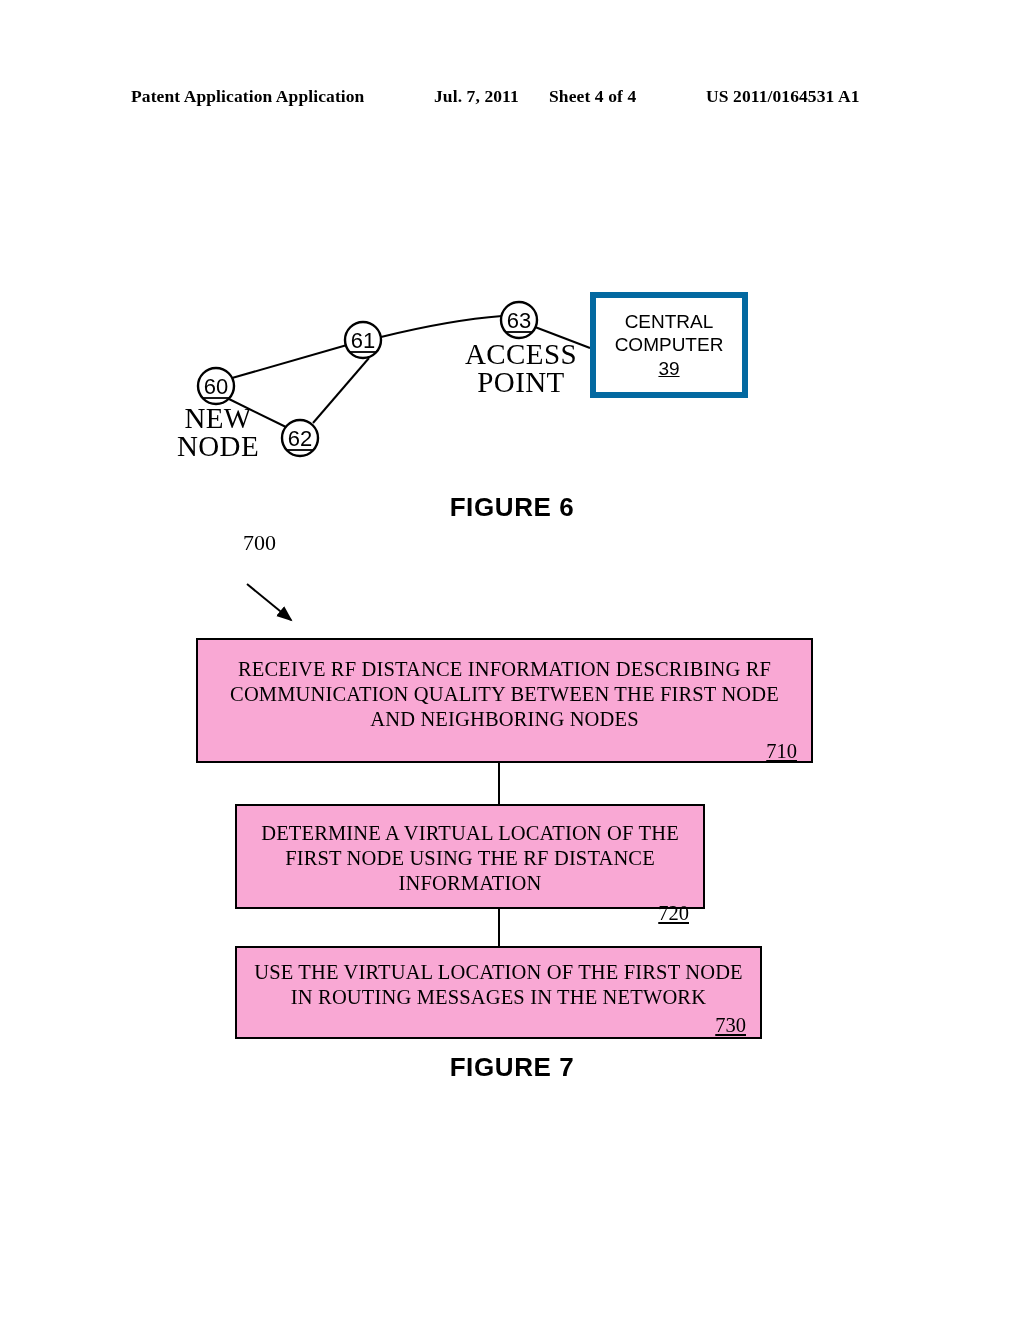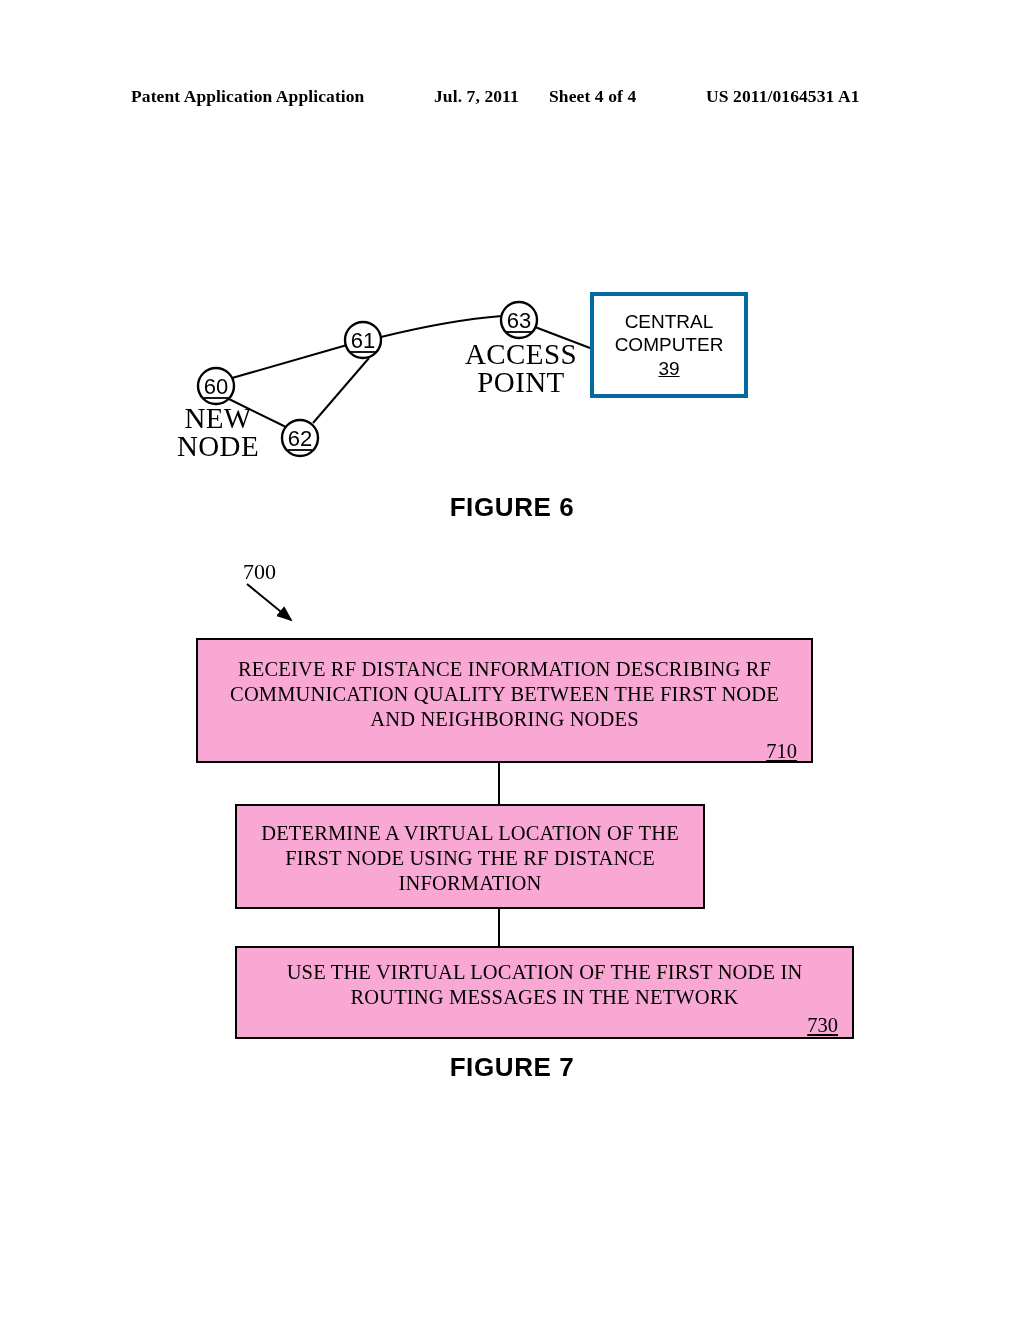--- a/index.html
+++ b/index.html
@@ -68,21 +68,21 @@
     top: 0;
     width: 1024px;
     height: 1320px;
     pointer-events: none;
   }
   #figure7 > * { pointer-events: auto; }
 
   .flow-ref-700 {
     position: absolute;
     left: 243px;
-    top: 559px;
+    top: 530px;
     font-family: "Liberation Serif", "DejaVu Serif", serif;
     font-size: 22px;
   }
   #flow-arrow-svg {
     position: absolute;
     left: 245px;
     top: 580px;
   }
 
   .flow-box {
@@ -111,21 +111,21 @@
   }
 
   #flow-box-710 { left: 196px; top: 638px;  width: 617px; height: 125px; }
   #flow-box-710 .flow-text { padding-top: 17px; }
   #flow-box-710 .flow-num  { padding-top: 8px; }
 
   #flow-box-720 { left: 235px; top: 804px;  width: 470px; height: 105px; }
   #flow-box-720 .flow-text { padding-top: 15px; }
   #flow-box-720 .flow-num  { padding-top: 6px; }
 
-  #flow-box-730 { left: 235px; top: 946px;  width: 619px; height: 93px; }
+  #flow-box-730 { left: 235px; top: 946px;  width: 527px; height: 93px; }
   #flow-box-730 .flow-text { padding-top: 12px; }
   #flow-box-730 .flow-num  { padding-top: 4px; }
 
   .flow-connector {
     position: absolute;
     left: 498px;
     width: 2px;
     background: #000000;
   }
   #flow-connector-1 { top: 763px; height: 41px; }
@@ -144,21 +144,21 @@
   #label-new-node    { left: 170px; top: 404px; width: 96px; }
   #label-access-pt   { left: 458px; top: 340px; width: 126px; }
 
   #central-computer-box {
     position: absolute;
     left: 590px;
     top: 292px;
     width: 158px;
     height: 106px;
     box-sizing: border-box;
-    border: 4px solid #0369a1;
+    border: 6px solid #0369a1;
     background: #ffffff;
     display: flex;
     flex-direction: column;
     align-items: center;
     justify-content: center;
   }
   #central-computer-box .cc-text {
     font-family: "Liberation Sans", "DejaVu Sans", sans-serif;
     font-size: 19px;
     line-height: 23px;
@@ -246,20 +246,21 @@
 
   <div class="flow-box" id="flow-box-710">
     <span class="flow-text">RECEIVE RF DISTANCE INFORMATION DESCRIBING RF COMMUNICATION QUALITY BETWEEN THE FIRST NODE AND NEIGHBORING NODES</span>
     <span class="flow-num">710</span>
   </div>
 
   <div class="flow-connector" id="flow-connector-1"></div>
 
   <div class="flow-box" id="flow-box-720">
     <span class="flow-text">DETERMINE A VIRTUAL LOCATION OF THE FIRST NODE USING THE RF DISTANCE INFORMATION</span>
+    <span class="flow-num">720</span>
   </div>
 
   <div class="flow-connector" id="flow-connector-2"></div>
 
   <div class="flow-box" id="flow-box-730">
     <span class="flow-text">USE THE VIRTUAL LOCATION OF THE FIRST NODE IN ROUTING MESSAGES IN THE NETWORK</span>
     <span class="flow-num">730</span>
   </div>
 
   <div class="fig-caption" id="fig7-caption">FIGURE 7</div>

